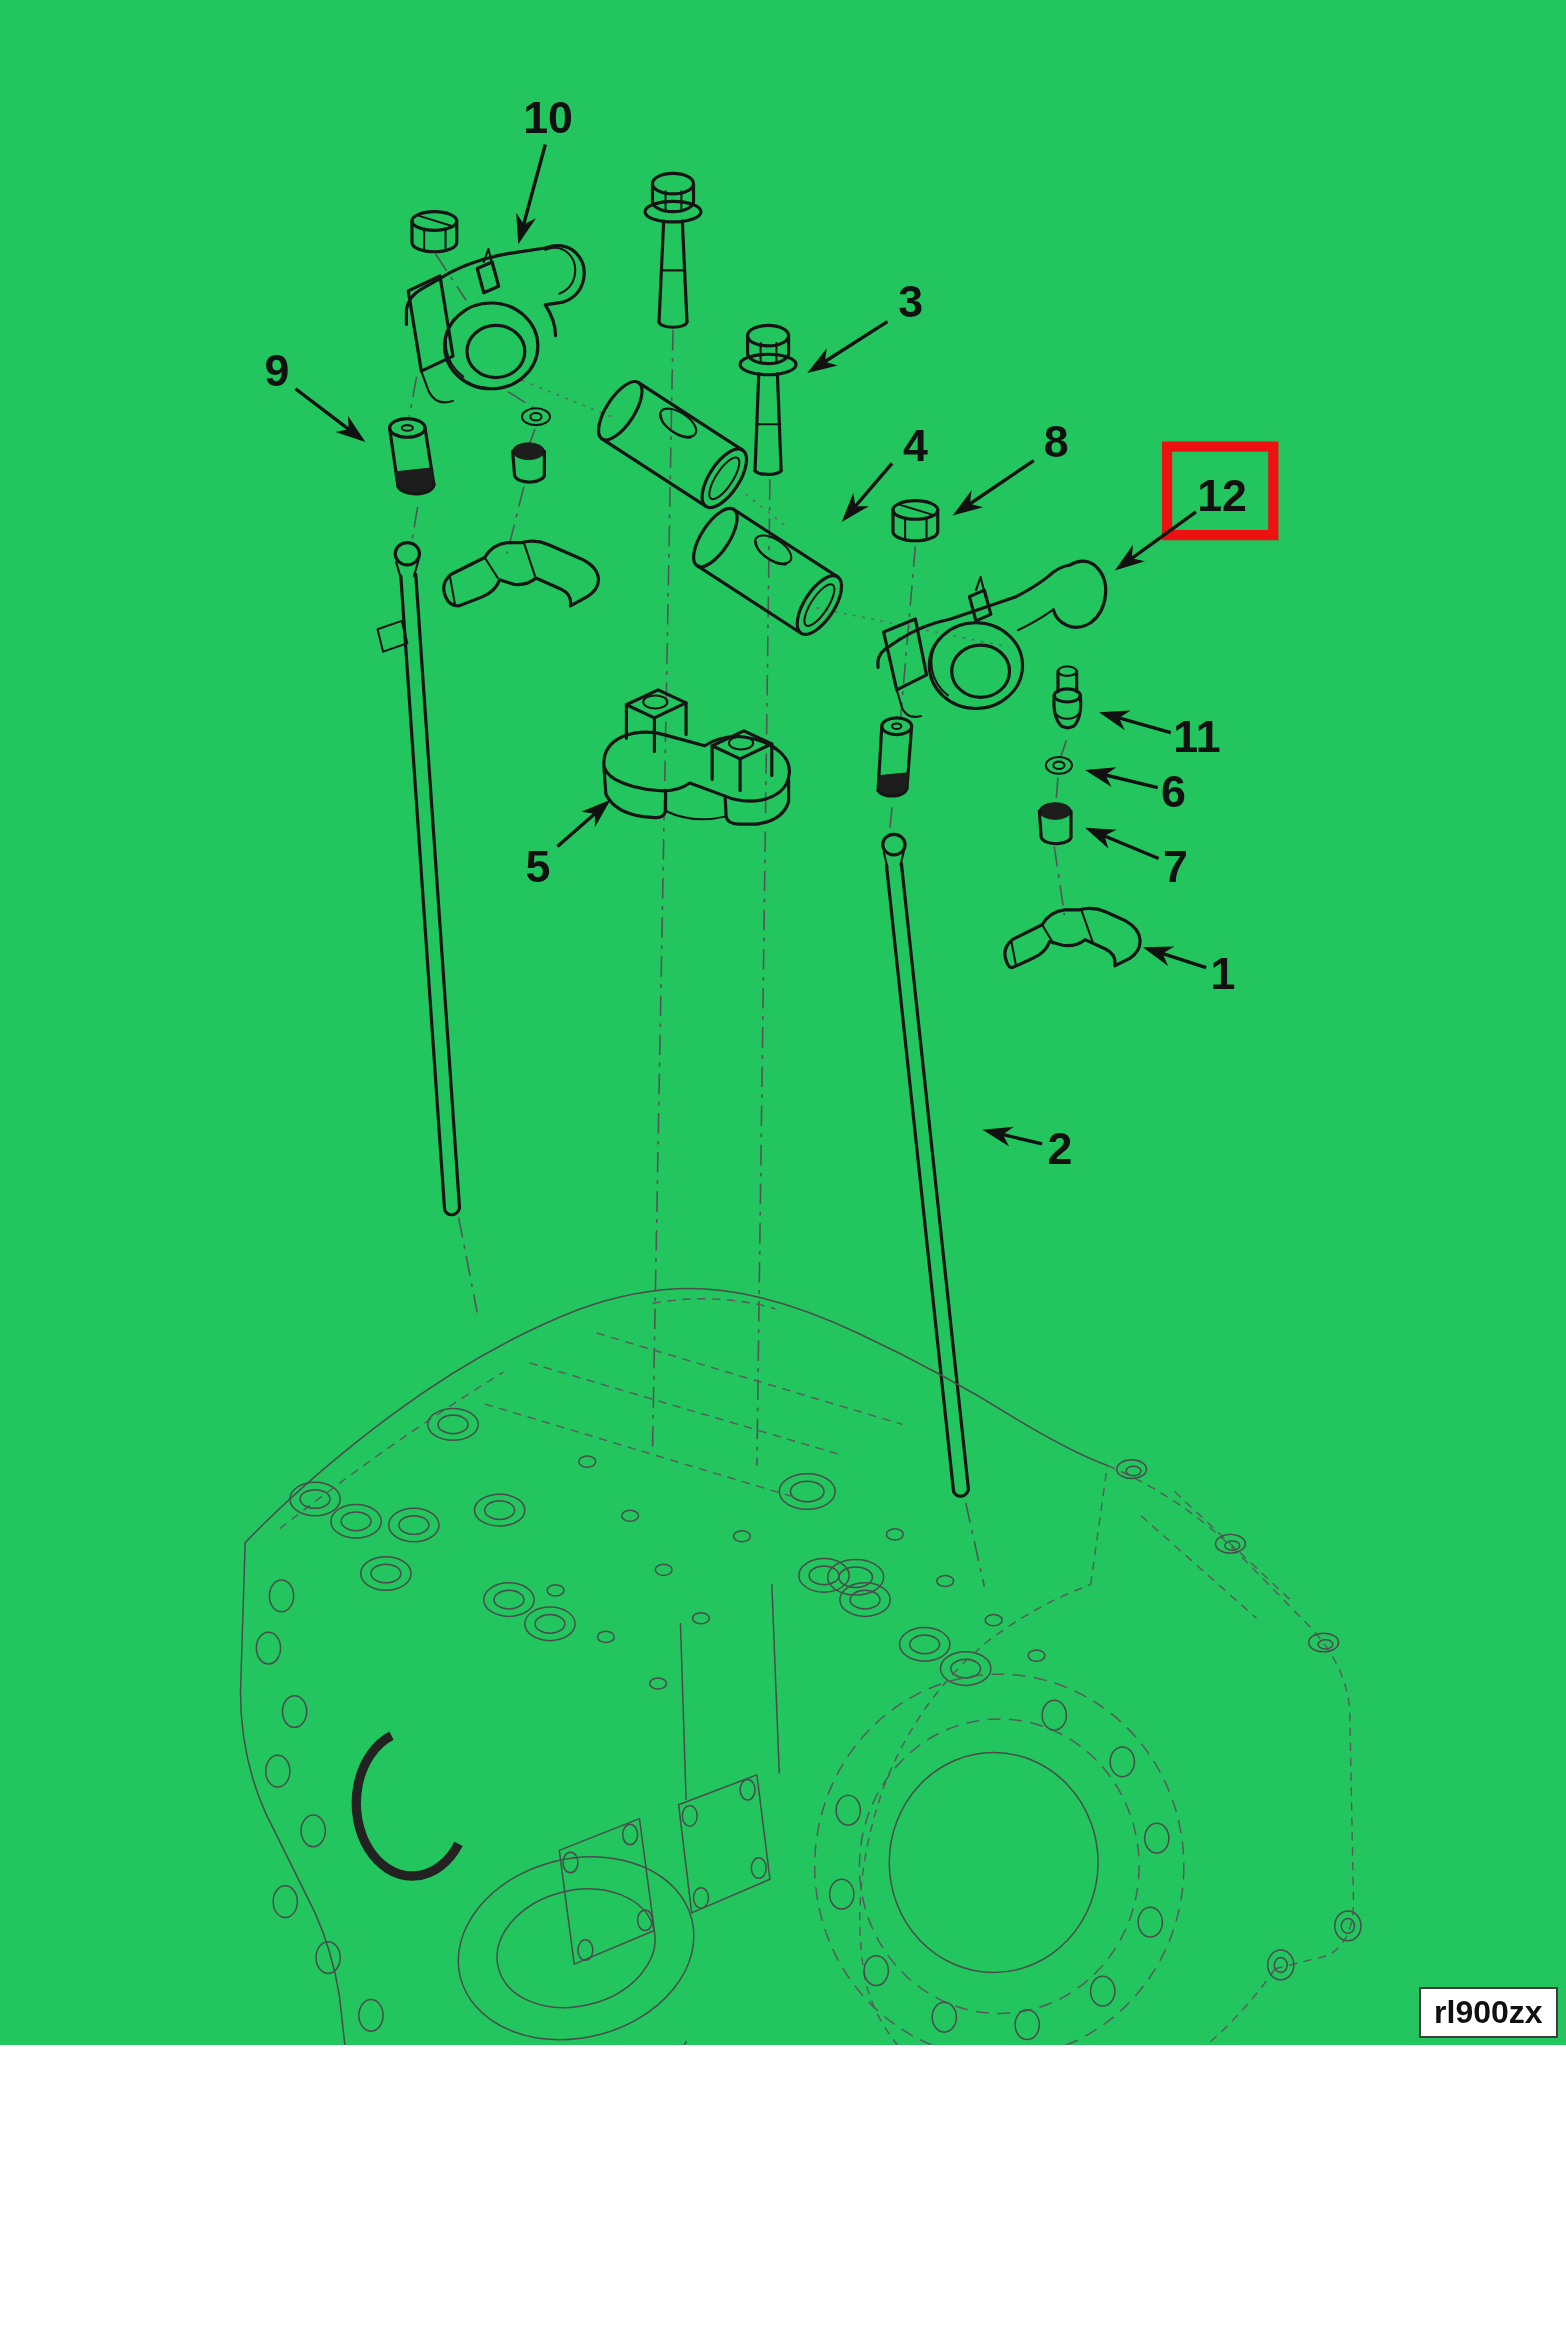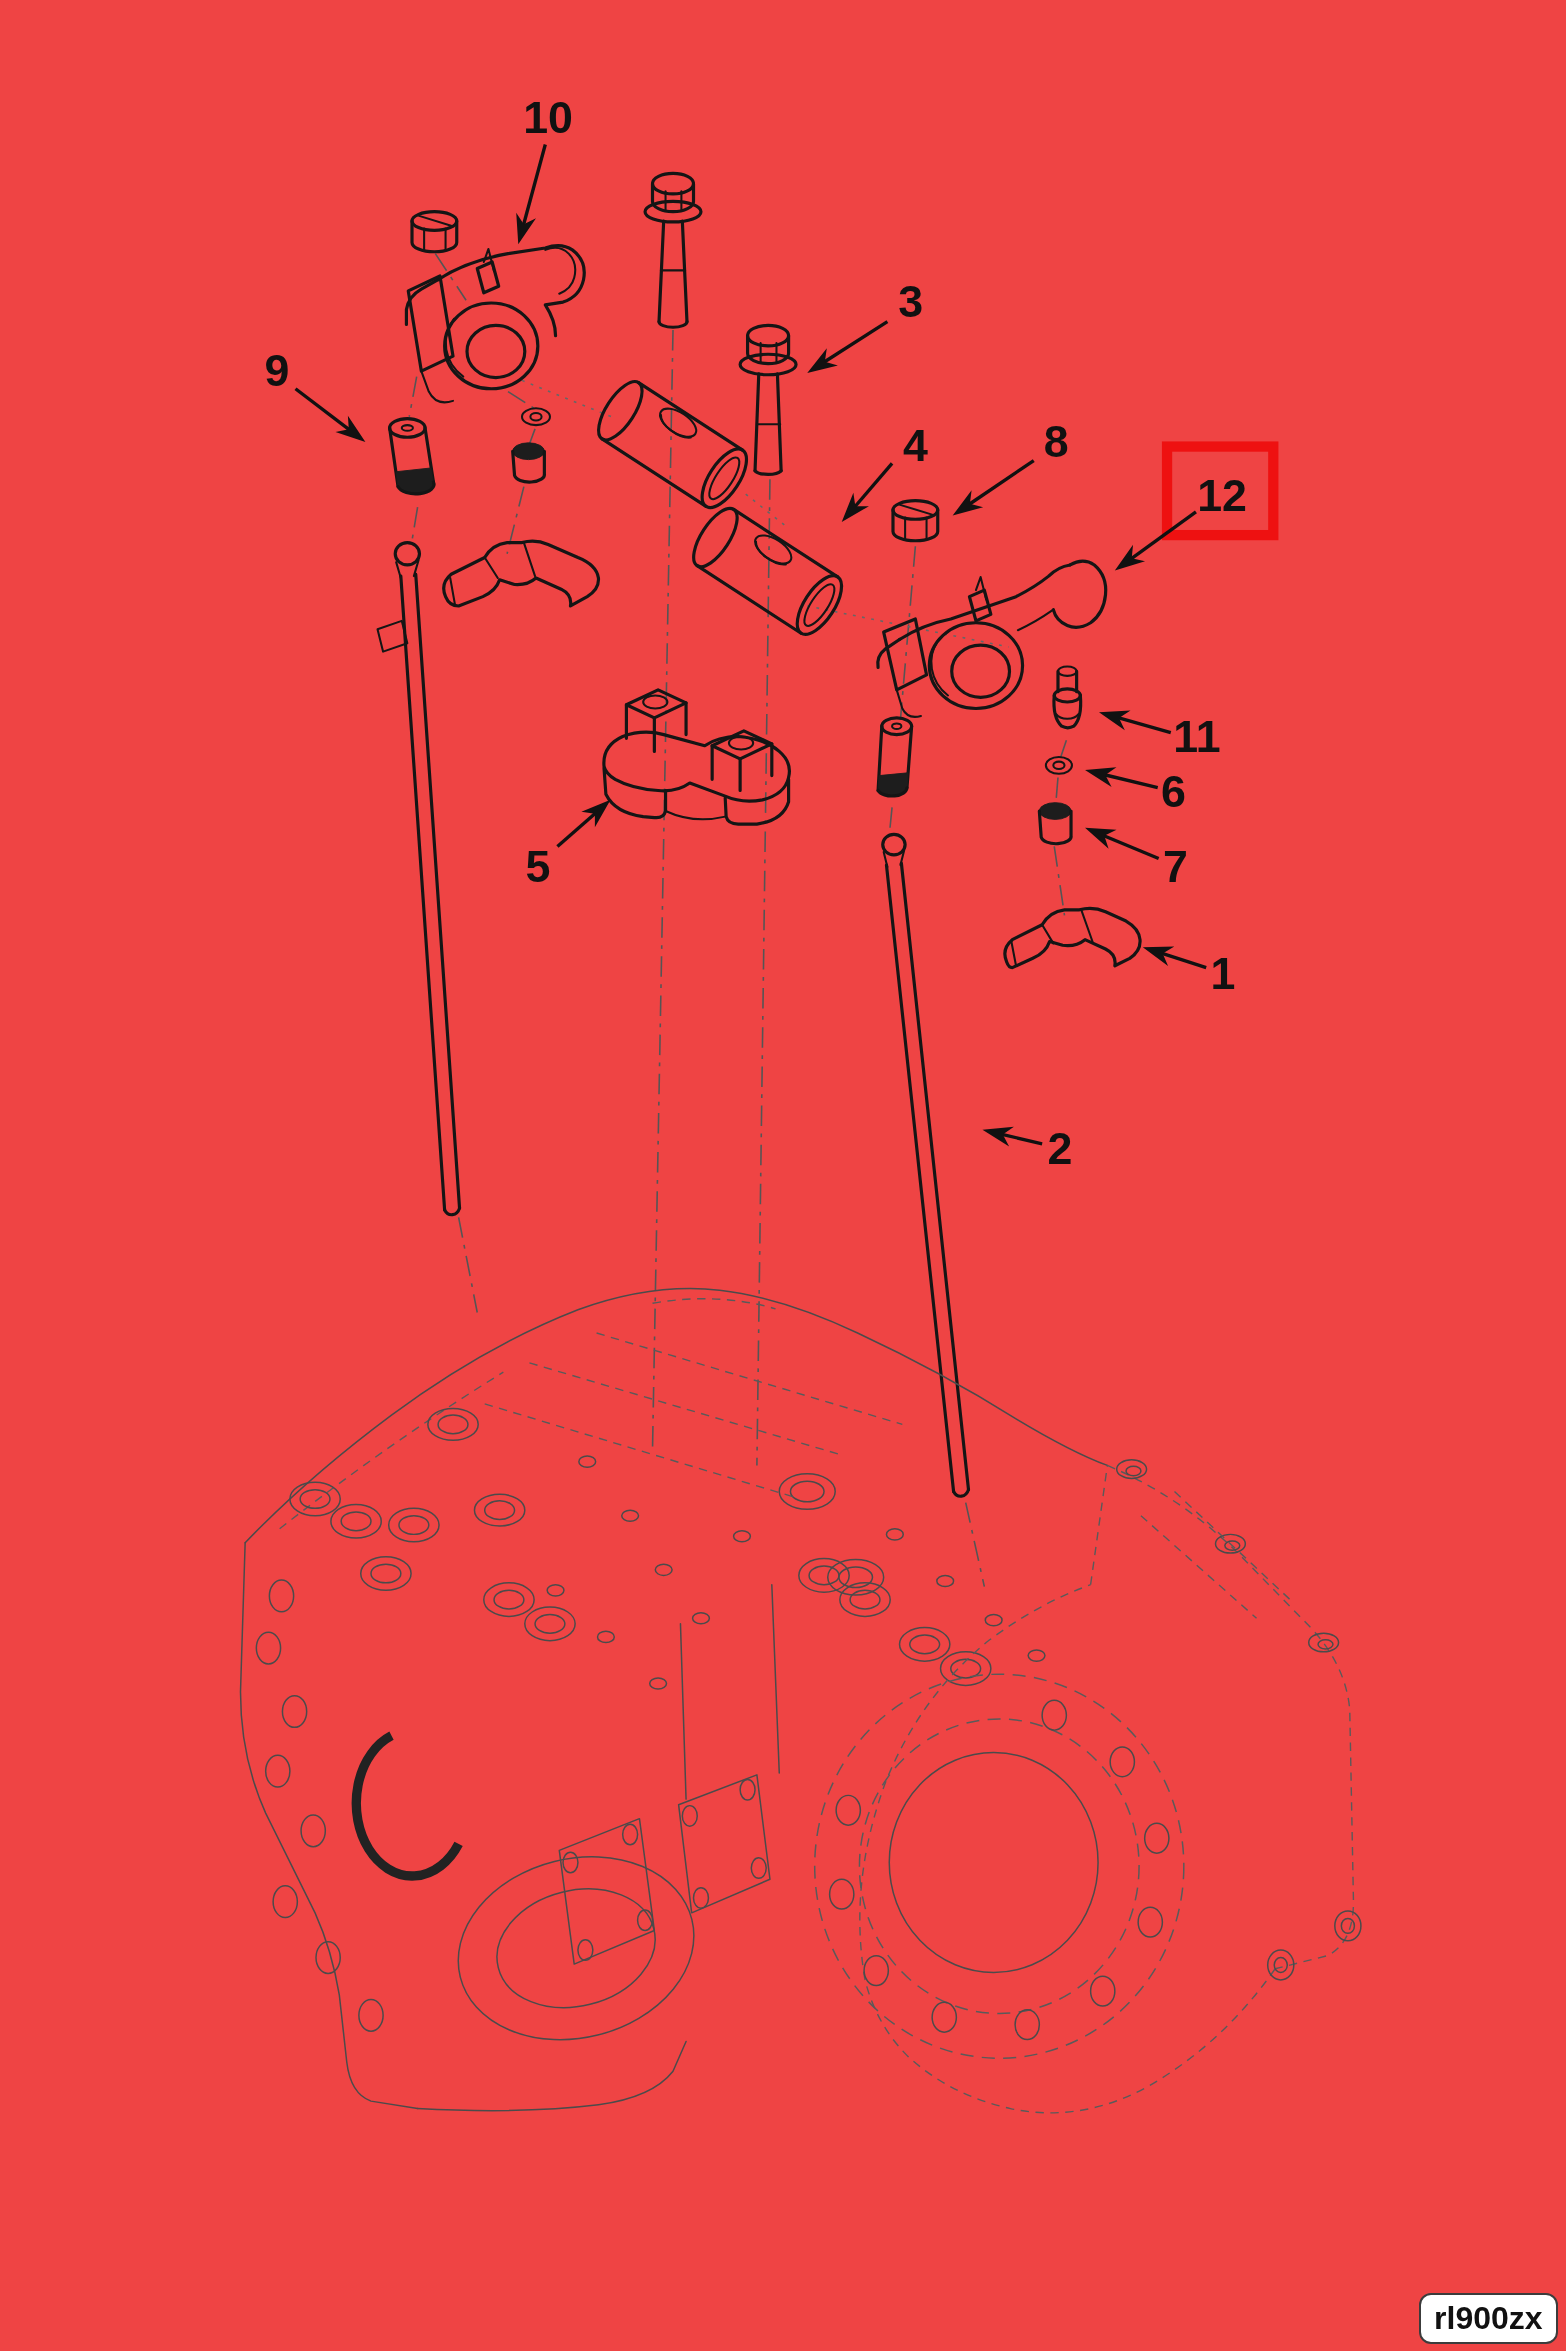--- a/index.html
+++ b/index.html
@@ -1,16 +1,16 @@
 <!DOCTYPE html>
 <html style="font-size:15px"><head>
 <meta charset="utf-8">
 <style>
   html,body{margin:0;padding:0;background:#ffffff;}
-  #page{position:relative;width:1566px;height:2351px;background:#ef4444;overflow:hidden;
+  #page{position:relative;width:1566px;height:2045px;background:#22c55e;overflow:hidden;
         font-family:"Liberation Sans", sans-serif;}
   svg{position:absolute;left:0;top:0;}
   
   .p  {fill:none;stroke:#151515;stroke-width:3.4;stroke-linecap:round;stroke-linejoin:round;}
   .p2 {fill:none;stroke:#151515;stroke-width:2.2;stroke-linecap:round;stroke-linejoin:round;}
   .pf {fill:#1d1d1d;stroke:#1d1d1d;stroke-width:1;}
   
   .h  {fill:none;stroke:#4b4b4b;stroke-width:1.6;stroke-linecap:round;stroke-linejoin:round;}
   .hd {fill:none;stroke:#5a5a5a;stroke-width:1.5;stroke-dasharray:9 7;}
   .hd2{fill:none;stroke:#5a5a5a;stroke-width:1.6;stroke-dasharray:14 9;}
@@ -18,21 +18,21 @@
   
   .cl {fill:none;stroke:#555;stroke-width:1.7;stroke-dasharray:22 8 4 8;}
   .dots{fill:none;stroke:#666;stroke-width:1.7;stroke-dasharray:3 7;}
   
   .callout-line{stroke:#111;stroke-width:3.6;}
   .callout-head{fill:#111;}
   .callout-num{font:700 48px "Liberation Sans", sans-serif;fill:#111;
                text-anchor:middle;dominant-baseline:central;}
   .hl-box{fill:none;stroke-width:11;}
   
-  #code-label{position:absolute;right:8.4px;bottom:7.5px;border:2.8px solid #3c3c3c;border-radius:12px;
+  #code-label{position:absolute;right:8.4px;bottom:7.5px;border:2.8px solid #3c3c3c;border-radius:1px;
               padding:4.7px 13px;font:700 32px "Liberation Sans", sans-serif;color:#111;background:#fff;}
 </style>
 </head>
 <body>
 
 <div id="page">
 <svg width="1566" height="2351" viewBox="0 0 1680 2522">
 
   <g>
     <path class="cl" d="M467,272 L500,322"></path>

